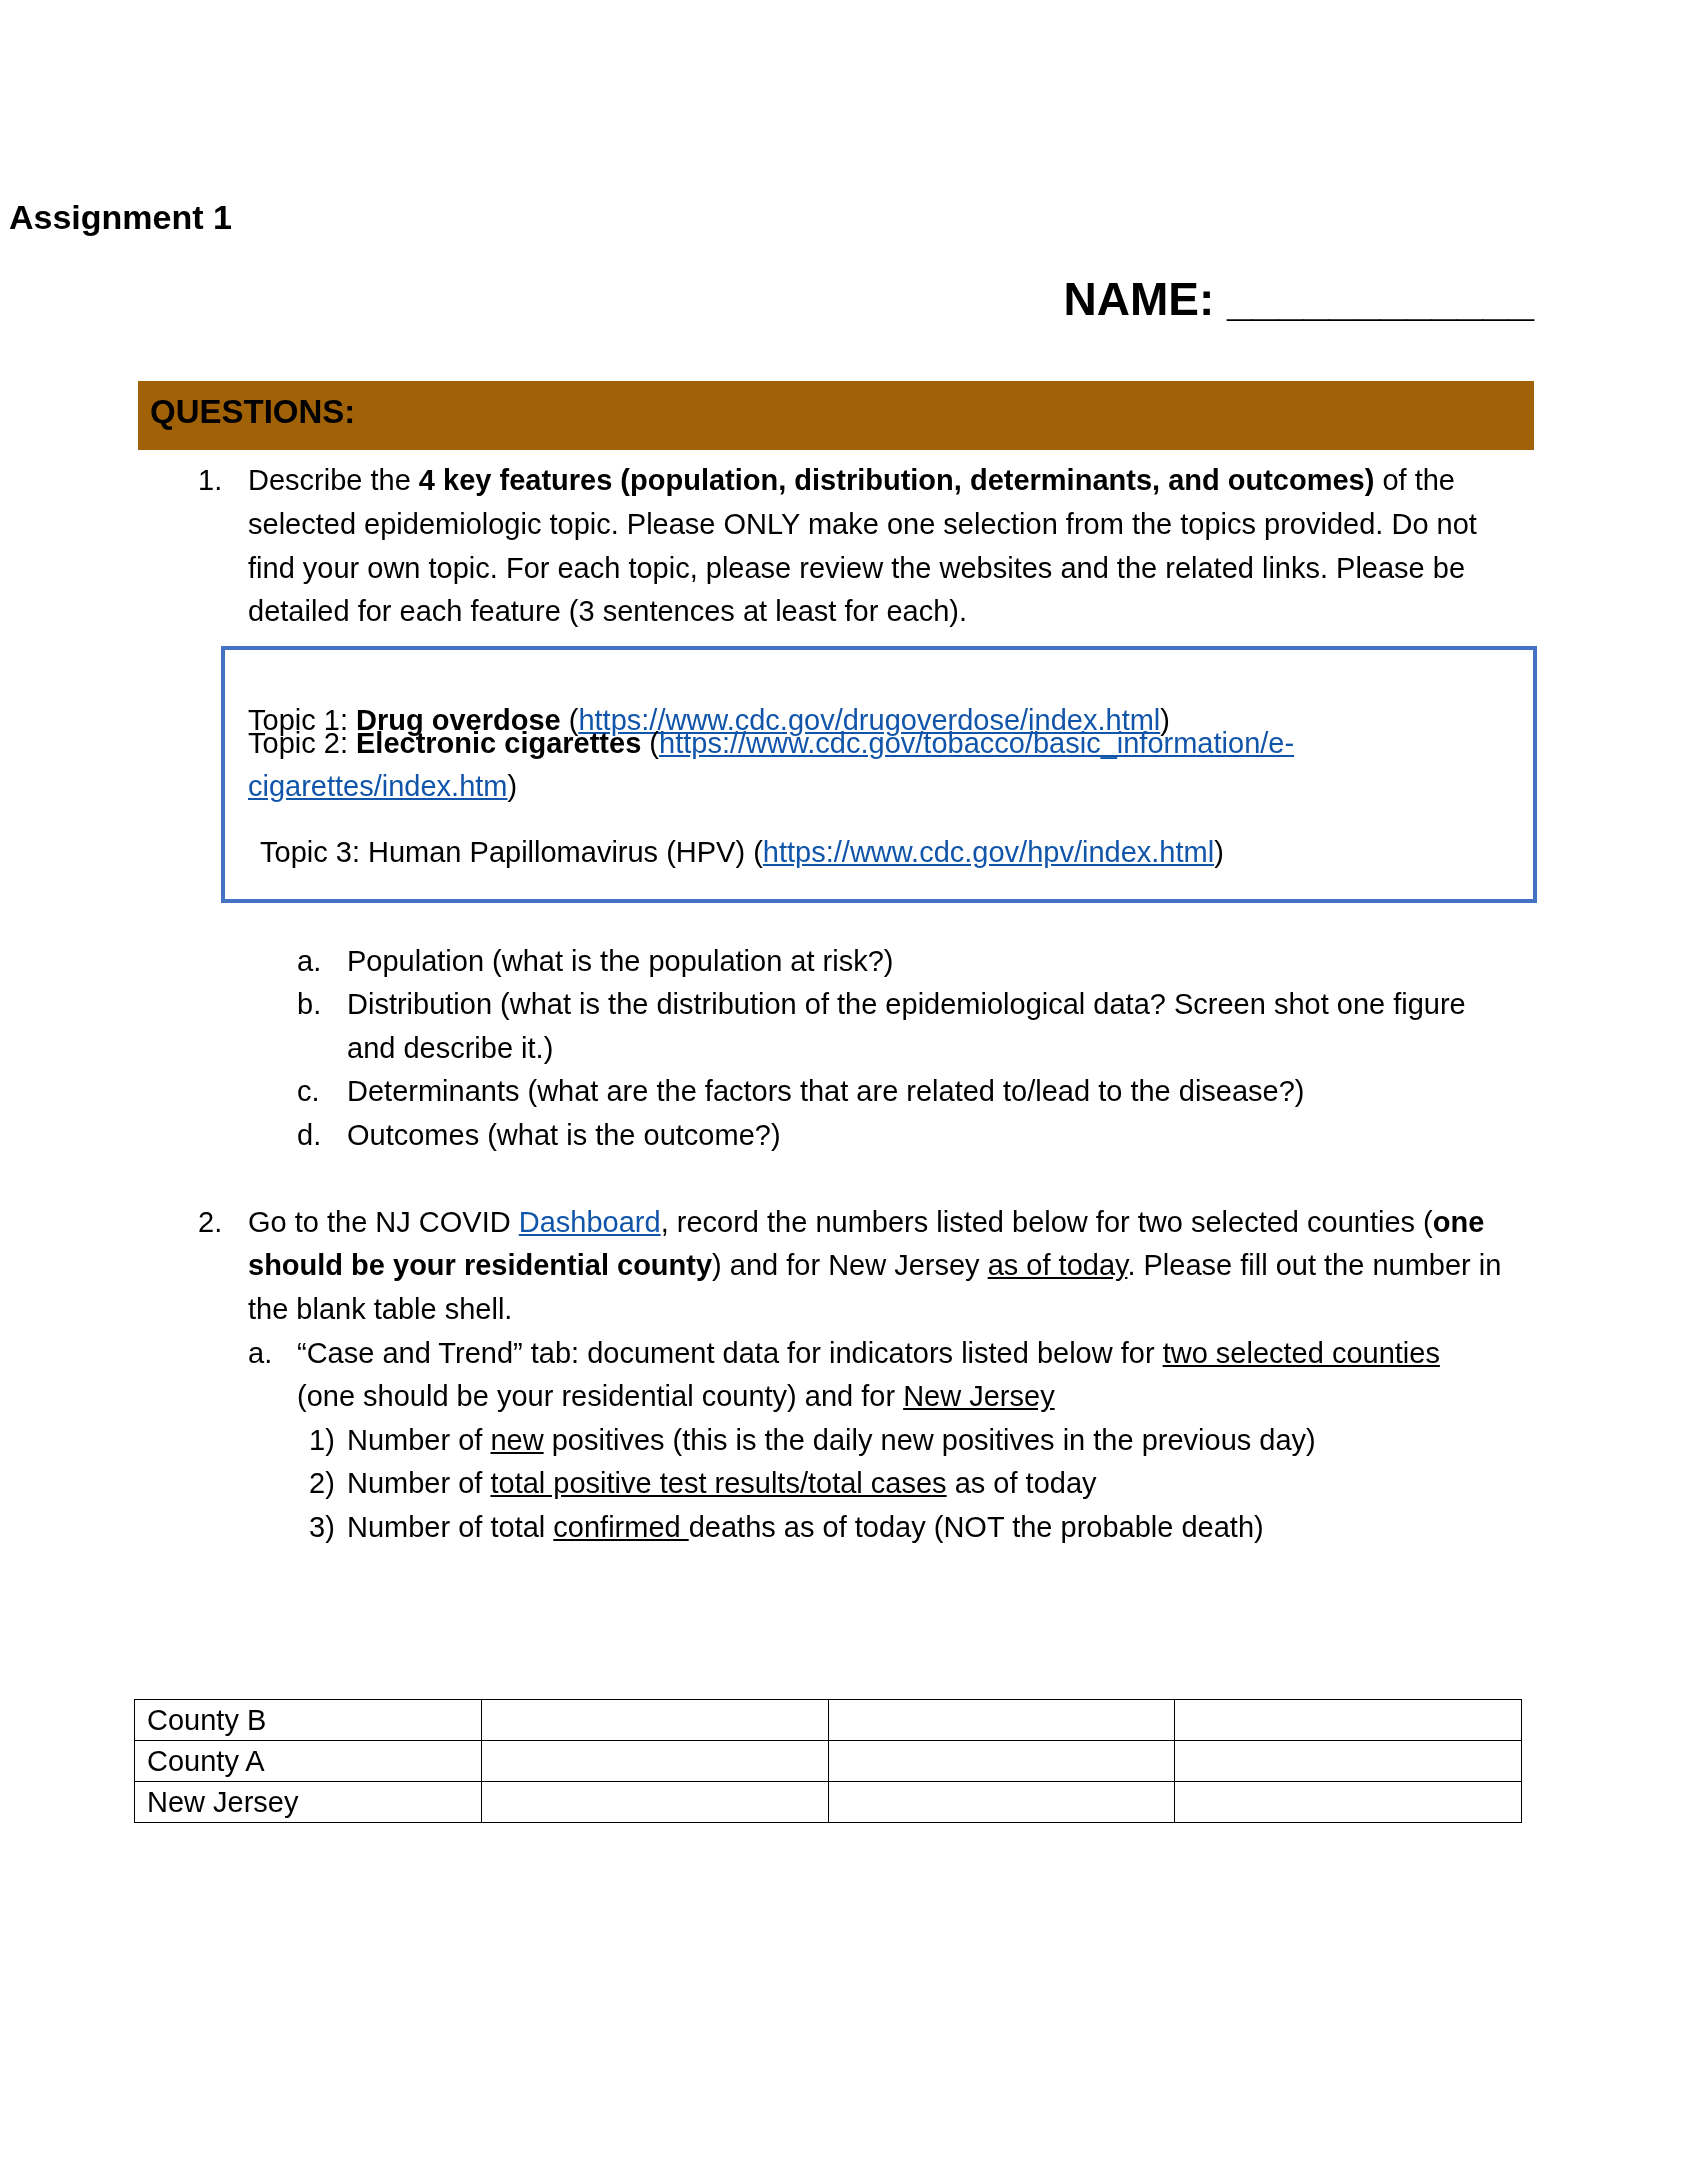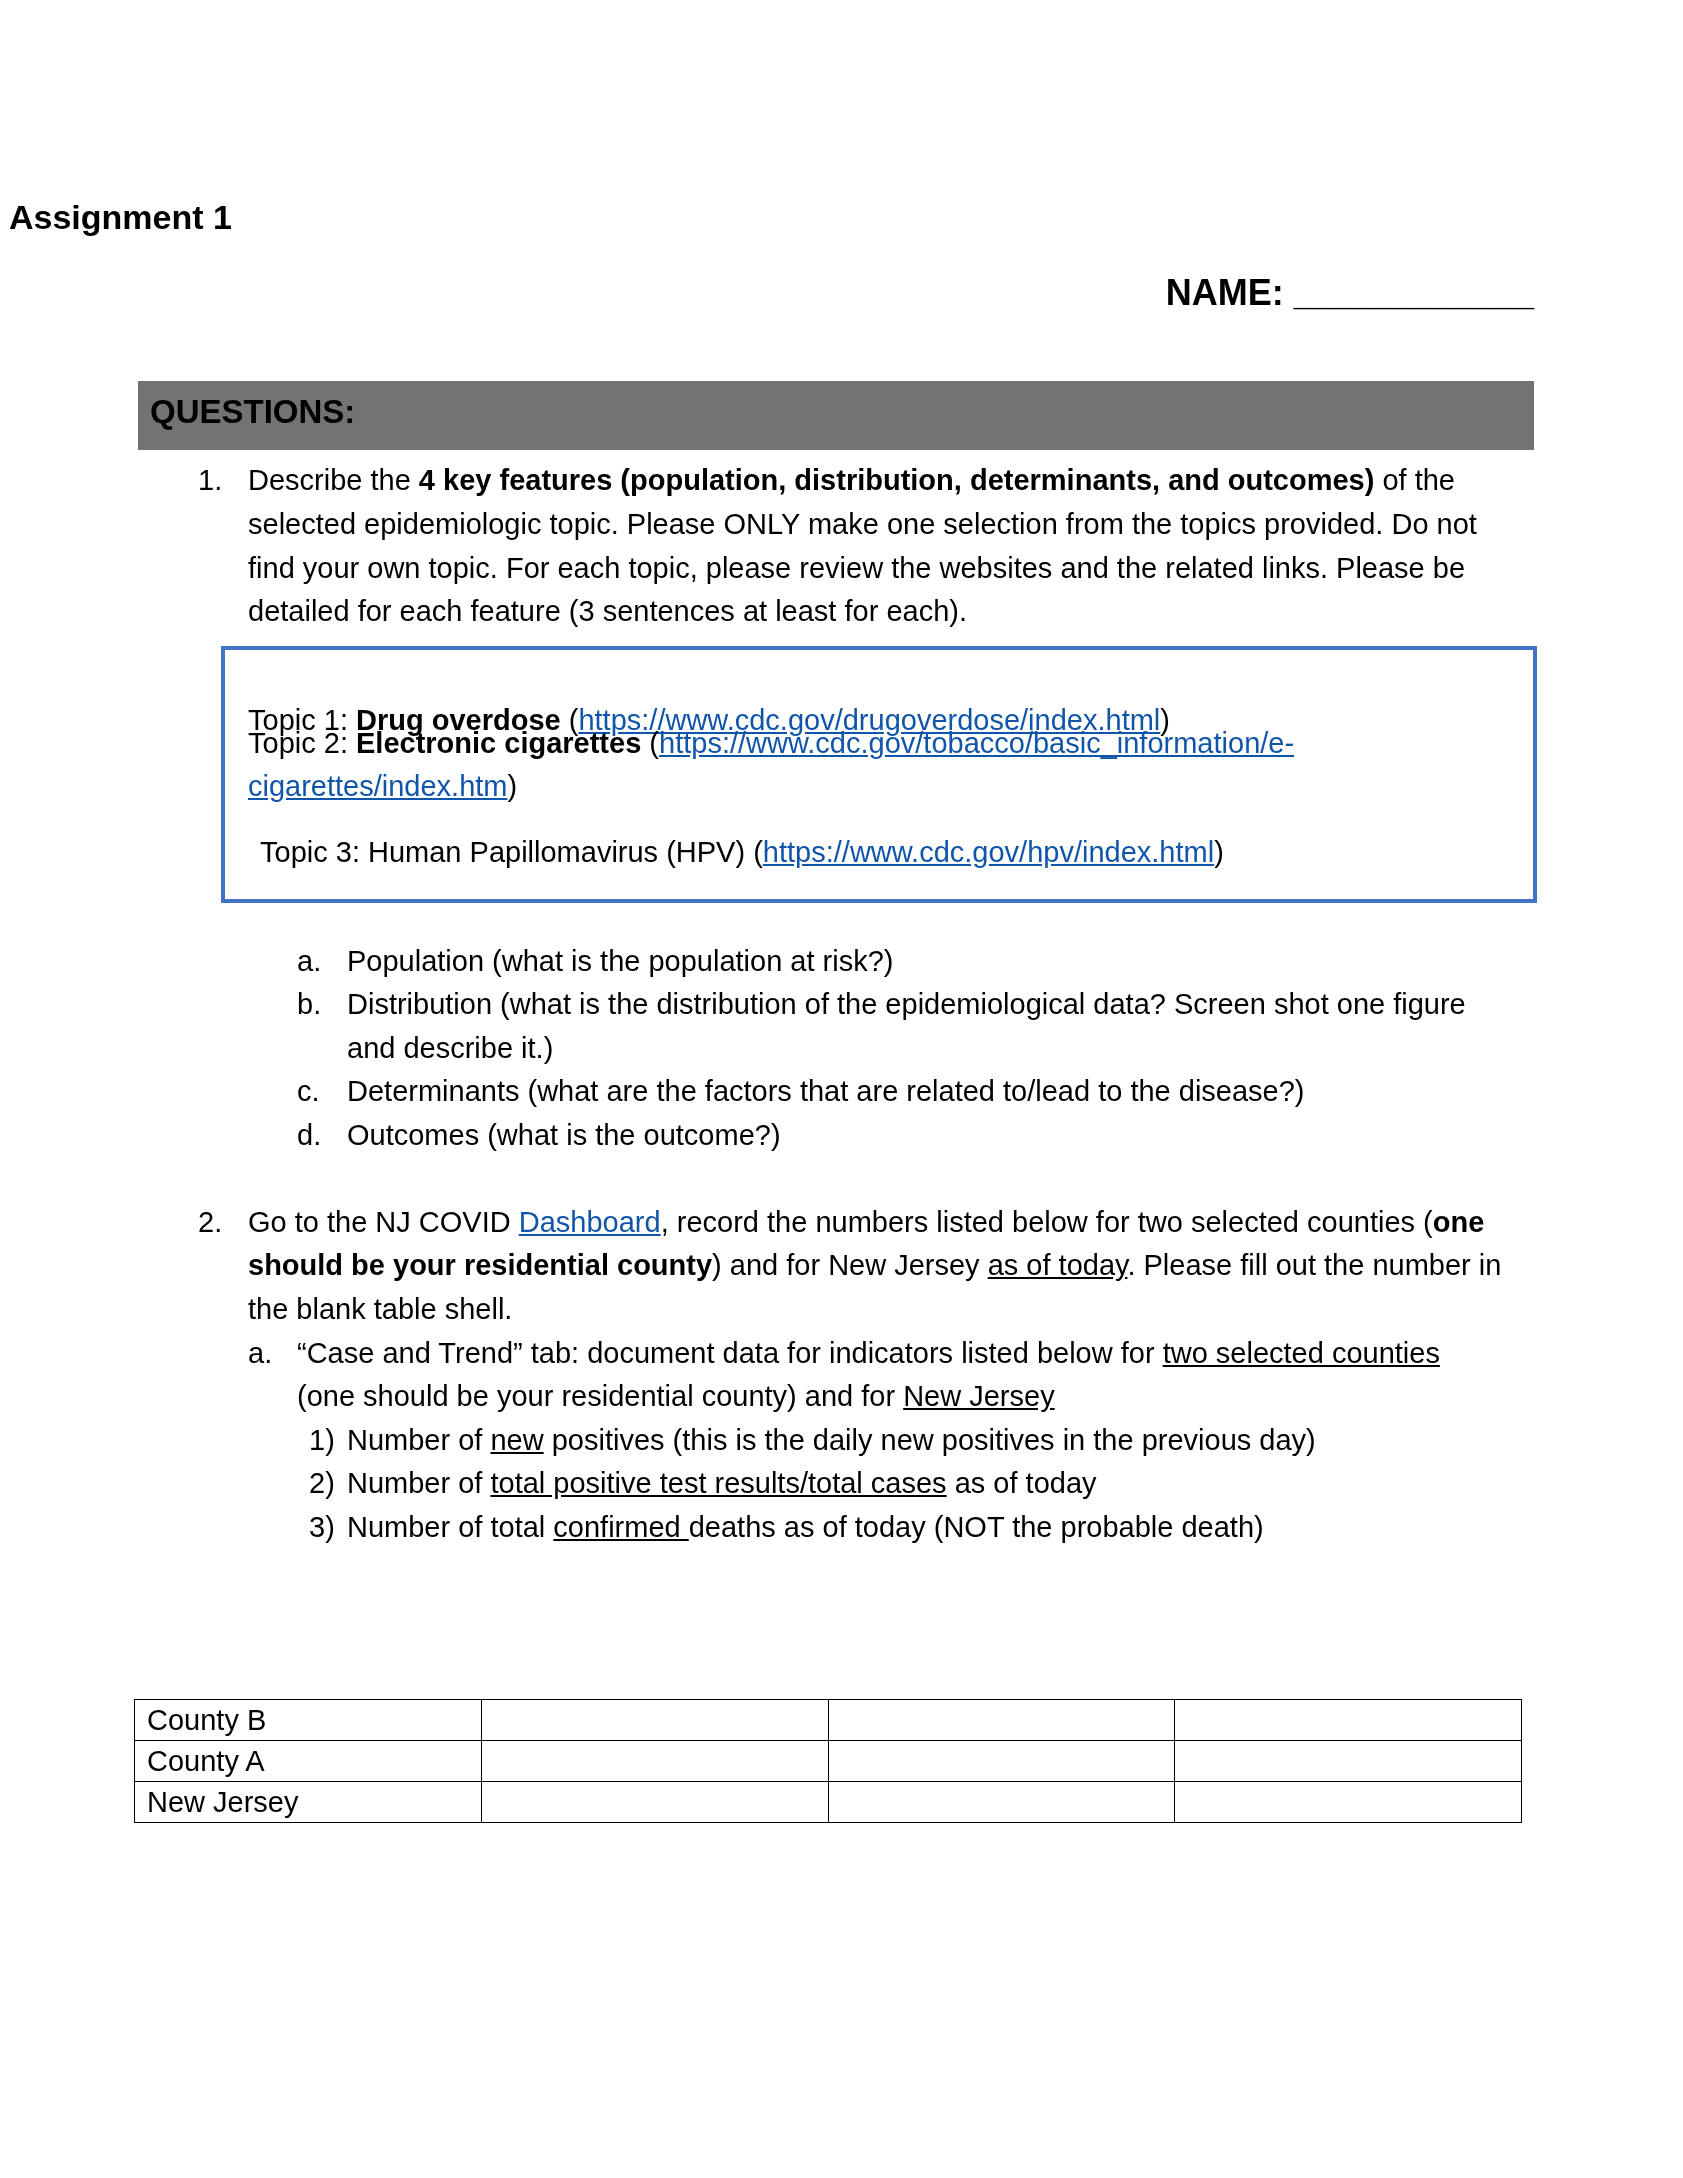--- a/index.html
+++ b/index.html
@@ -3,22 +3,22 @@
 <meta charset="utf-8">
 <style>
   html, body { margin:0; padding:0; background:#fff; }
   body { width:1683px; height:2178px; position:relative; font-family:"Liberation Sans", sans-serif; color:#000; overflow:hidden; }
   .abs { position:absolute; }
   .t { font-size:29px; line-height:44px; white-space:nowrap; }
   b { font-weight:bold; }
   .link { color:#1155aa; text-decoration:underline; }
   .ul { text-decoration:underline; }
   #title { left:0; width:1683px; top:198px; font-size:34px; font-weight:bold;margin-left:9px; }
-  #name { right:149px; top:272px; font-size:36px; font-weight:bold; }
-  #qbar { left:138px; top:381px; width:1396px; height:69px; background:#737373; }
+  #name { right:149px; top:272px; font-size:46px; font-weight:bold; }
+  #qbar { left:138px; top:381px; width:1396px; height:69px; background:#a16207; }
   #qbar span { position:absolute; left:12px; top:12px; font-size:33px; font-weight:bold; }
   #topicbox { left:221px; top:646px; width:1308px; height:249px; border:4px solid #4472c4; }
   table { position:absolute; left:134px; top:1699px; width:1388px; border-collapse:collapse; }
   td { border:1.5px solid #000; height:40px; font-size:29px; padding:0 12px; }
   th { border:1.5px solid #000; height:40px; font-size:29px; font-weight:normal; text-align:center; }
   tr.head th, tr.head td { border-bottom:3px solid #000; }
 </style>
 </head>
 <body>
 

